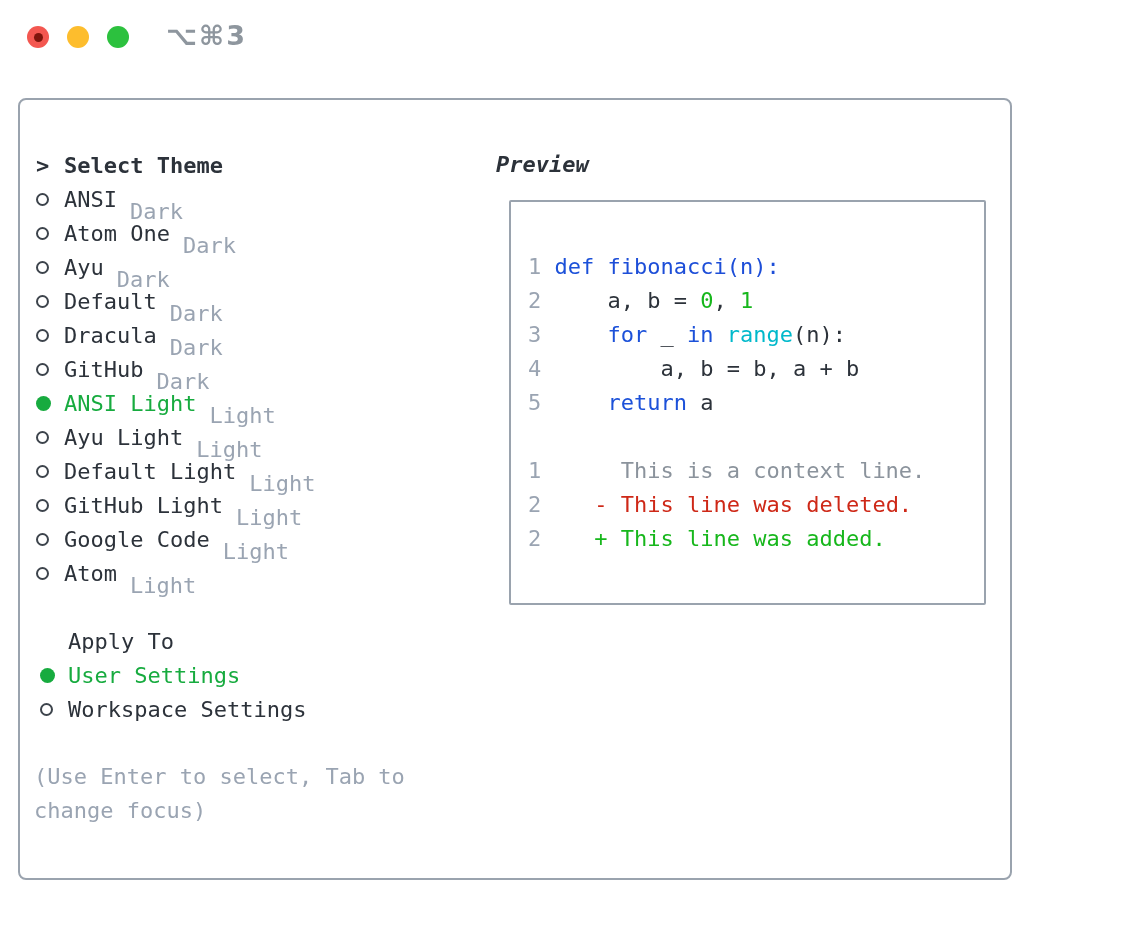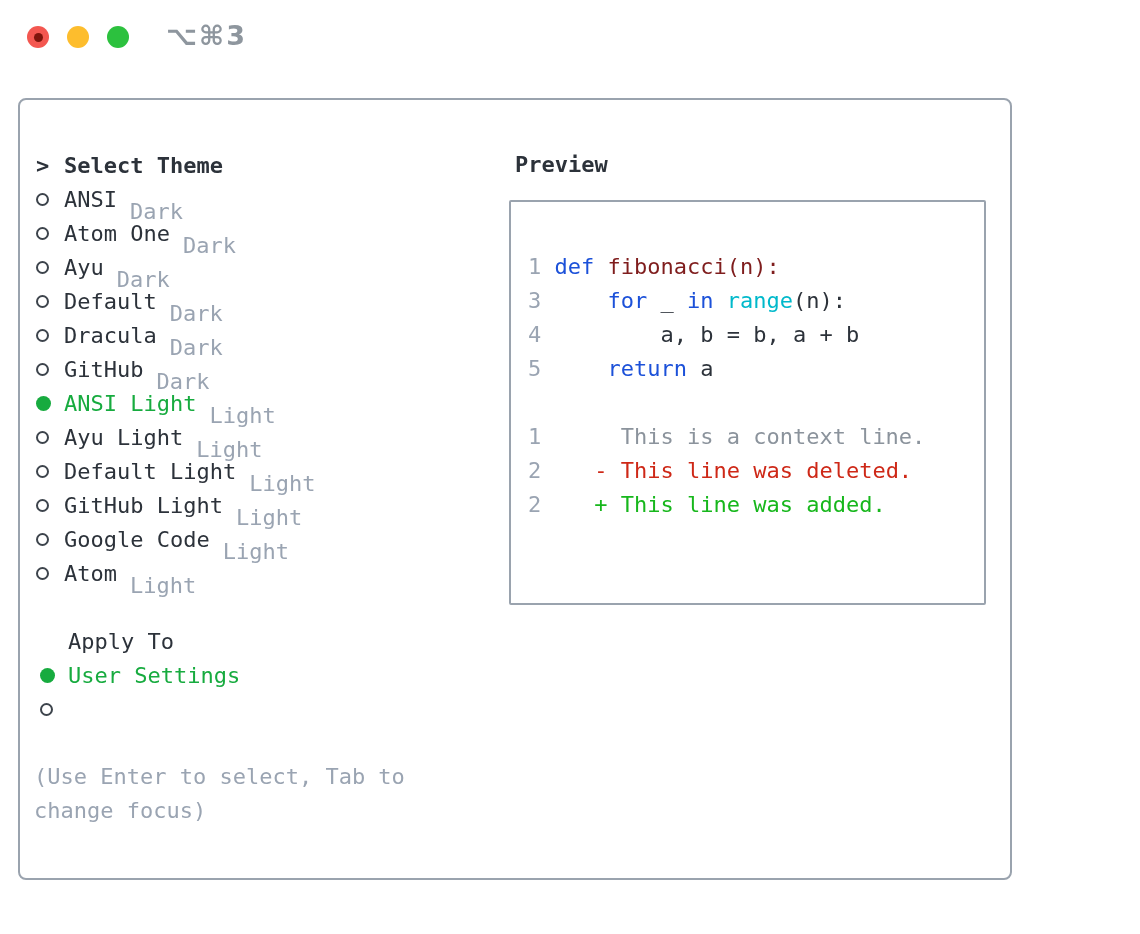--- a/index.html
+++ b/index.html
@@ -54,22 +54,22 @@
   }
   .heading { font-weight: bold; }
   .badge { margin-left: 13px; margin-top: 24px; }
   
   .footer {
     position: absolute; left: 34px; top: 760px;
     width: 410px; line-height: 34px; white-space: normal;
   }
   
   .preview-heading {
-    position: absolute; left: 515px; top: 148px;
-    height: 34px; line-height: 34px; font-weight: bold;
+    position: absolute; left: 496px; top: 148px;
+    height: 34px; line-height: 34px; font-weight: bold; font-style: italic;
   }
   .preview-box {
     position: absolute; left: 509px; top: 200px;
     width: 477px; height: 405px;
     border: 2px solid #9aa3ae; border-radius: 2px;
     box-sizing: border-box;
     padding: 48px 0 0 17px;
     overflow: hidden;
   }
   .pline { height: 34px; line-height: 34px; white-space: pre; }
@@ -111,30 +111,31 @@
       </div>
   </div>
 
   <div class="apply-col">
     <div class="row">
       <span class="marker-cell"></span>
       <span>Apply To</span>
     </div>
     <div id="apply-items">
         <div class="row"><span class="marker-cell"><span class="radio-filled" style="background: rgb(23, 171, 63);"></span></span><span style="color: rgb(23, 171, 63);">User Settings</span></div>
-        <div class="row"><span class="marker-cell"><span class="radio-open"></span></span></div>
+        <div class="row"><span class="marker-cell"><span class="radio-open"></span></span><span>Workspace Settings</span></div>
       </div>
   </div>
 
   <div class="footer" style="color: rgb(154, 164, 178);">(Use Enter to select, Tab to change focus)</div>
 
   <div class="preview-heading">Preview</div>
   <div class="preview-box">
     <div id="preview-code">
-        <div class="pline"><span style="color: rgb(154, 164, 178);">1 </span><span style="color: rgb(28, 81, 217);">def</span><span style="color: #7f1d1d;"> fibonacci(n):</span></div>
+        <div class="pline"><span style="color: rgb(154, 164, 178);">1 </span><span style="color: rgb(28, 81, 217);">def</span><span style="color: #1d4ed8;"> fibonacci(n):</span></div>
+        <div class="pline"><span style="color: rgb(154, 164, 178);">2 </span><span style="color: rgb(44, 50, 58);">    a, b = </span><span style="color: rgb(23, 183, 28);">0</span><span style="color: rgb(44, 50, 58);">, </span><span style="color: rgb(23, 183, 28);">1</span></div>
         <div class="pline"><span style="color: rgb(154, 164, 178);">3 </span><span style="color: rgb(44, 50, 58);">    </span><span style="color: rgb(28, 81, 217);">for</span><span style="color: rgb(44, 50, 58);"> _ </span><span style="color: rgb(28, 81, 217);">in</span><span style="color: rgb(44, 50, 58);"> </span><span style="color: rgb(0, 185, 203);">range</span><span style="color: rgb(44, 50, 58);">(n):</span></div>
         <div class="pline"><span style="color: rgb(154, 164, 178);">4 </span><span style="color: rgb(44, 50, 58);">        a, b = b, a + b</span></div>
         <div class="pline"><span style="color: rgb(154, 164, 178);">5 </span><span style="color: rgb(44, 50, 58);">    </span><span style="color: rgb(28, 81, 217);">return</span><span style="color: rgb(44, 50, 58);"> a</span></div>
         <div class="pline"></div>
         <div class="pline"><span style="color: rgb(154, 164, 178);">1</span><span style="color: rgb(139, 147, 156);">      This is a context line.</span></div>
         <div class="pline"><span style="color: rgb(154, 164, 178);">2</span><span style="color: rgb(44, 50, 58);">    </span><span style="color: rgb(206, 40, 23);">- This line was deleted.</span></div>
         <div class="pline"><span style="color: rgb(154, 164, 178);">2</span><span style="color: rgb(44, 50, 58);">    </span><span style="color: rgb(23, 183, 28);">+ This line was added.</span></div>
       </div>
   </div>
 

